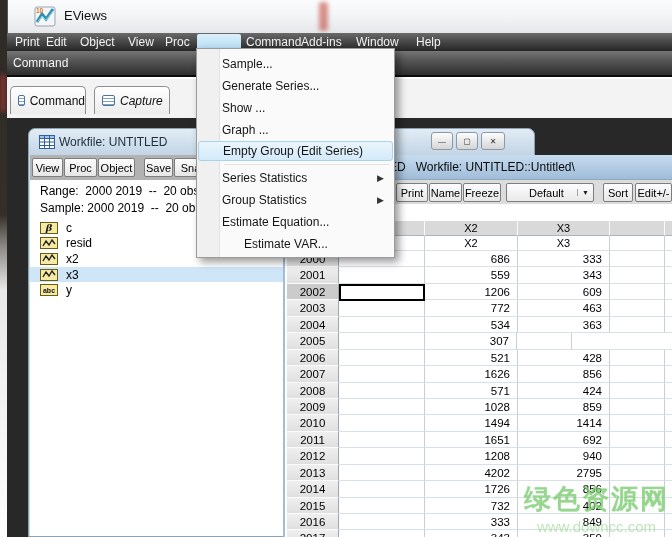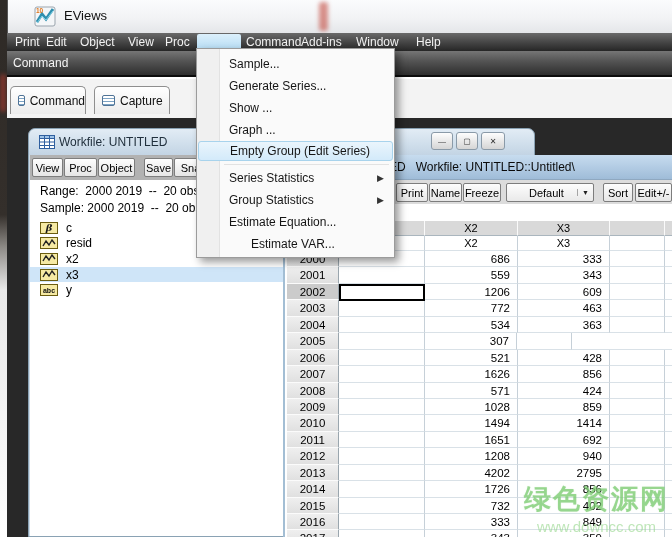--- a/index.html
+++ b/index.html
@@ -103,21 +103,21 @@
   .tdata[data-row-index="2"] .obs { background:#cbcbcb; }
   .tdata .num { text-align:right; padding-right:7px; color:#000; }
   #selcell { position:absolute; left:52px; top:62.9px; width:86px; height:17px;
     background:#fff; border:2px solid #000; }
 
   
   #quickmenu { left:196px; top:48px; width:199px; height:210px; background:#fafafa;
     border:1px solid #9b9b9b; box-shadow:4px 4px 8px rgba(0,0,0,.4); z-index:50; }
   #qm-gutter { position:absolute; left:0; top:0; bottom:0; width:23px; background:#f0f0f0; border-right:1px solid #e2e2e2; }
   .qm-item { position:absolute; left:1px; width:195px; height:22px; line-height:22px;
-    padding-left:31px; font-size:12px; color:#151515; }
+    padding-left:24px; font-size:12px; color:#151515; }
   .qm-item.hl { height:20px; line-height:18px; background:linear-gradient(180deg,#eaf5fc,#d3eafa);
     border:1px solid #a8d3ec; border-radius:3px; }
   .qm-sep { position:absolute; left:27px; right:5px; height:1px; background:#e2e2e2; }
   .qm-arrow { position:absolute; right:9px; top:0; font-size:9px; color:#333; }
 
   
   #watermark { left:524px; top:481px; z-index:40; text-align:center; pointer-events:none; }
   #wm1 { font-size:27px; font-weight:bold; letter-spacing:2px; color:rgba(124,204,114,.68);
     text-shadow:0 0 1px rgba(124,204,114,.4); }
   #wm2 { font-size:15px; color:rgba(150,214,140,.62); margin-top:1px; }
@@ -155,21 +155,21 @@
   <span class="mb-item" style="left:416px;top:33px;">Help</span>
 
   <div class="abs" id="cmd-titlebar"></div>
   <div class="abs" id="cmd-title">Command</div>
 
   <div class="abs" id="white-band"></div>
   <div class="tab" style="left:10px;">
     <span class="tab-icon"></span>
     <span>Command</span>
   </div>
-  <div class="tab" style="left:94px;">
+  <div class="tab" style="left:94px;font-style:italic;">
     <span class="tab-icon"></span>
     <span>Capture</span>
   </div>
 
   <div class="abs" id="workspace"></div>
 
   <div class="abs" id="wf-window">
     <div id="wf-titlebar"></div>
     <svg class="abs" style="left:10px;top:6px;" width="16" height="14" viewBox="0 0 16 14">
       <rect x="0.5" y="0.5" width="15" height="13" fill="#fff" stroke="#2f5f9f"></rect>

